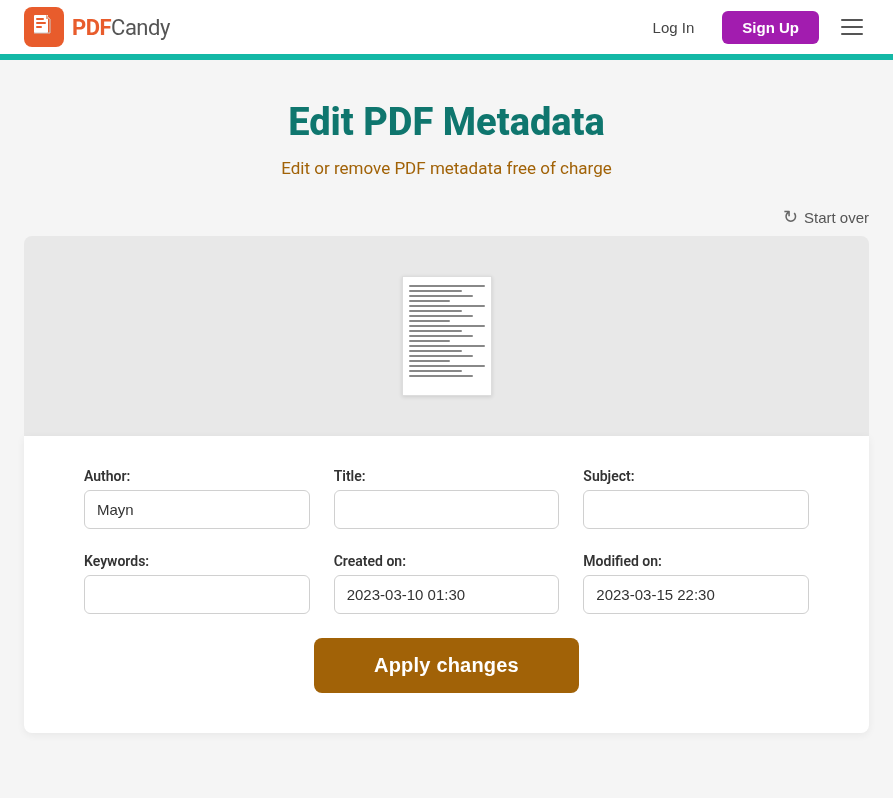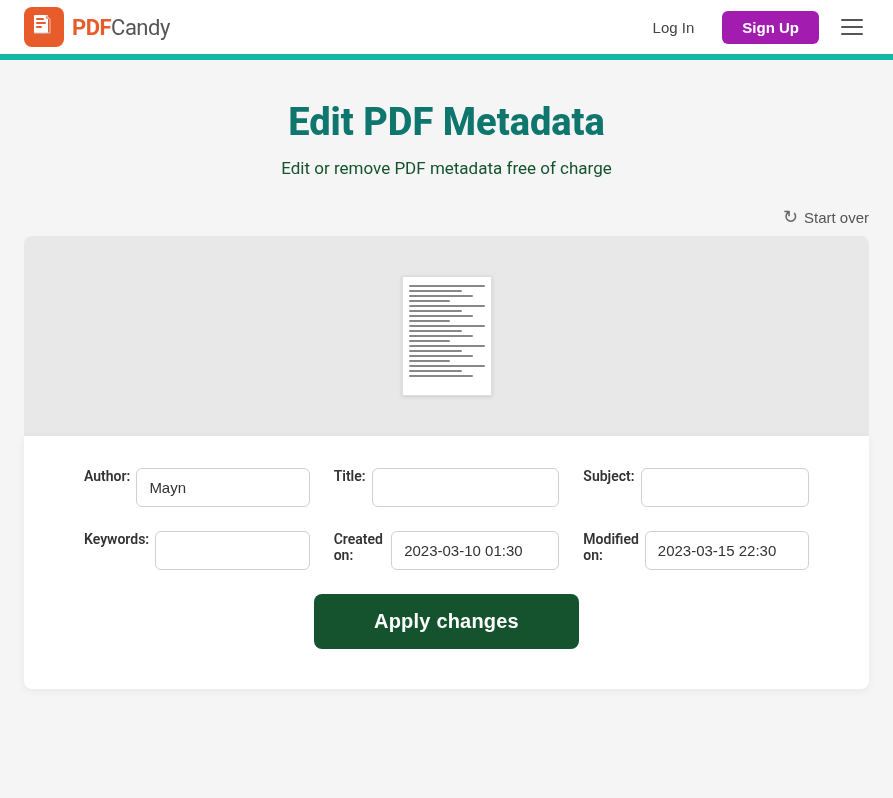--- a/index.html
+++ b/index.html
@@ -105,21 +105,21 @@
       text-align: center;
       font-size: 38px;
       font-weight: 800;
       color: #0f766e;
       margin-bottom: 14px;
     }
 
     .page-subtitle {
       text-align: center;
       font-size: 17px;
-      color: #14532d;
+      color: #a16207;
       margin-bottom: 28px;
     }
 
     .start-over-row {
       display: flex;
       justify-content: flex-end;
       align-items: center;
       margin-bottom: 8px;
       gap: 6px;
     }
@@ -184,21 +184,21 @@
     }
 
     .form-row {
       display: flex;
       gap: 24px;
       margin-bottom: 24px;
     }
 
     .form-group {
       display: flex;
-      flex-direction: row;
+      flex-direction: column;
       flex: 1;
       gap: 6px;
     }
 
     .form-label {
       font-size: 14px;
       font-weight: 600;
       color: #333;
     }
 
@@ -212,21 +212,21 @@
       width: 100%;
     }
 
     .apply-btn-row {
       display: flex;
       justify-content: center;
       margin-top: 10px;
     }
 
     .btn-apply {
-      background: #14532d;
+      background: #a16207;
       color: #fff;
       border: none;
       border-radius: 8px;
       font-size: 20px;
       font-weight: 600;
       padding: 16px 60px;
       cursor: pointer;
       letter-spacing: 0.2px;
     }
   </style>

